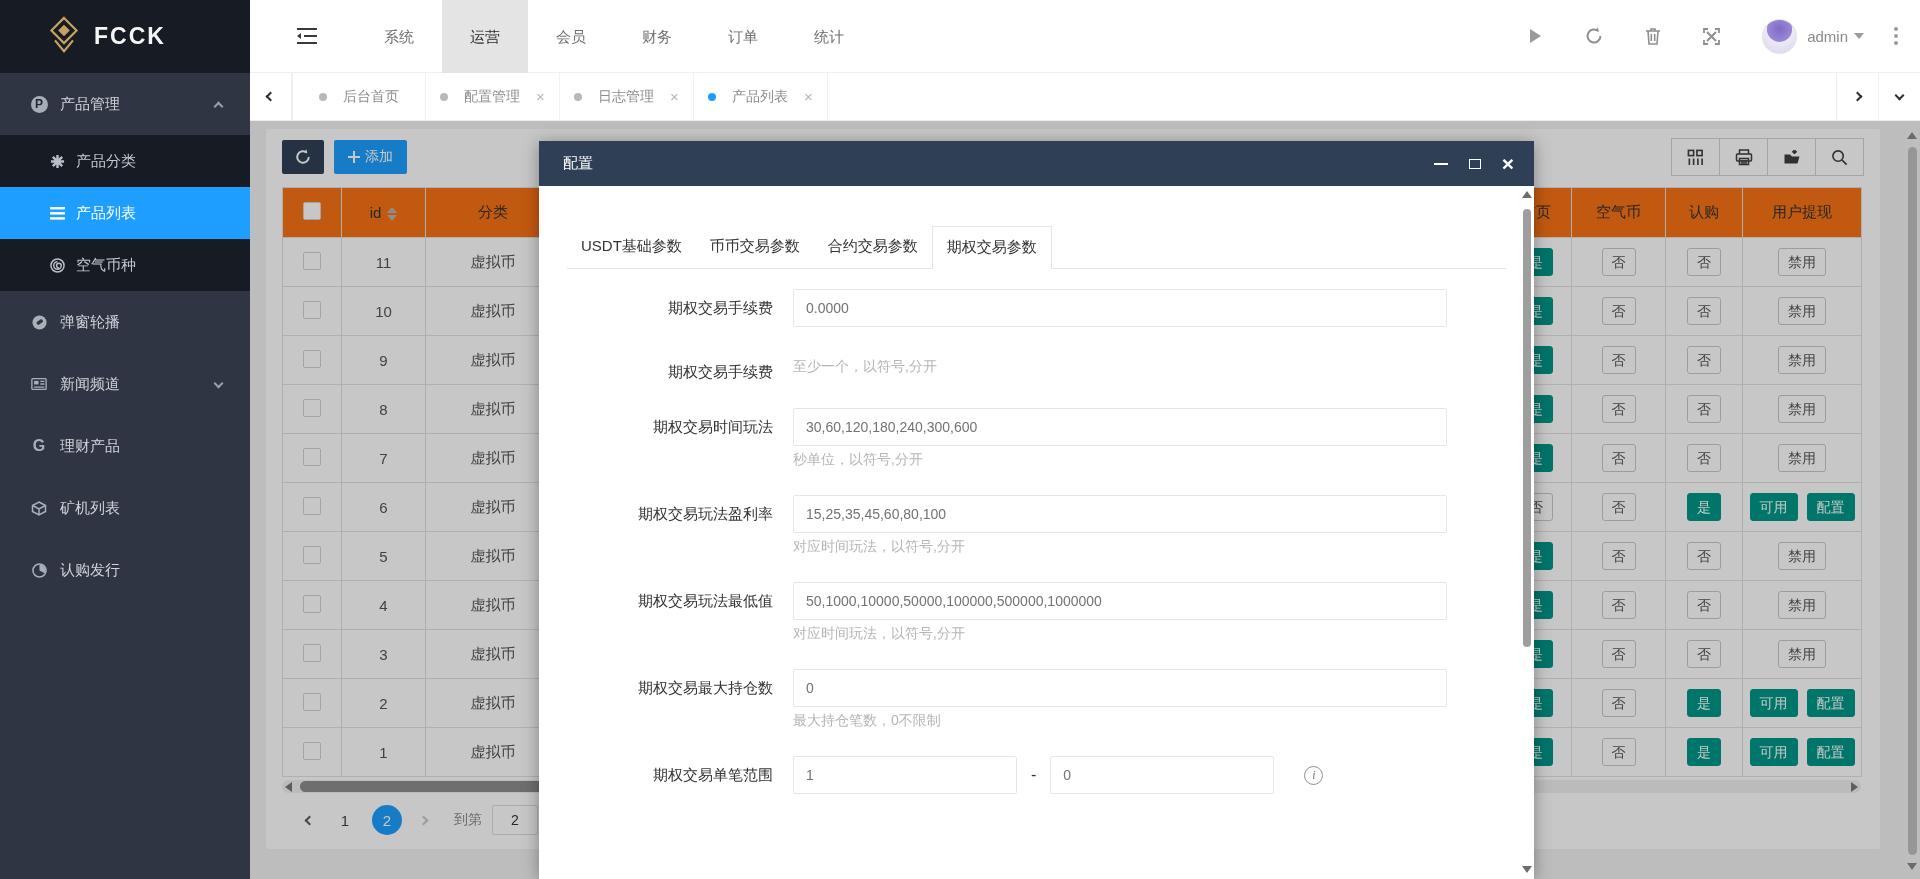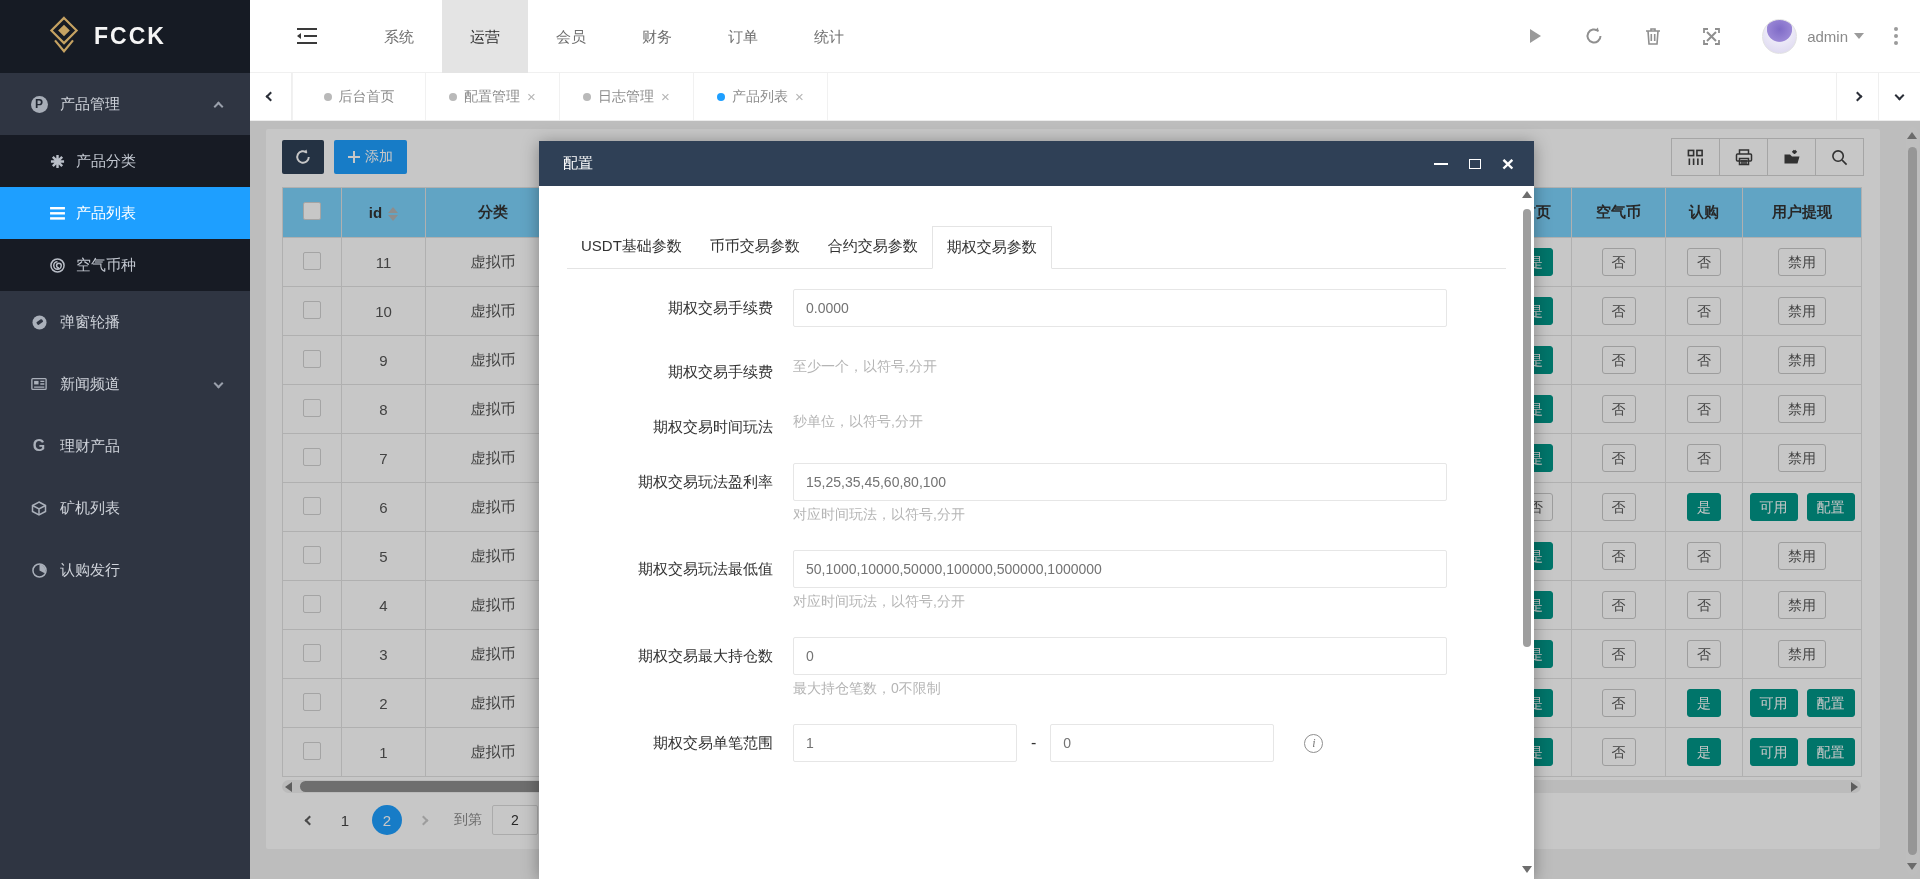--- a/index.html
+++ b/index.html
@@ -44,39 +44,39 @@
 .kebab { display:inline-flex; flex-direction:column; gap:3px; cursor:pointer; padding:4px; }
 .kebab i { width:4px; height:4px; border-radius:50%; background:#9b9b9b; }
 
 
 .tabbar { height:48px; background:#fff; border-bottom:1px solid #ececec; display:flex; align-items:stretch; }
 .tb-arrow { width:42px; display:flex; align-items:center; justify-content:center; cursor:pointer; }
 .tb-arrow .chev { border-color:#2b2f38; }
 .tb-arrow.bl { border-left:1px solid #efefef; }
 .tb-arrow.br { border-right:1px solid #efefef; }
 .tb-tabs { display:flex; }
-.tb-tab { width:134px; display:flex; align-items:center; justify-content:center; gap:7px; font-size:14px; color:#8d8d8d; border-right:1px solid #f1f1f1; cursor:pointer; }
+.tb-tab { width:134px; display:flex; align-items:center; justify-content:center; gap:16px; font-size:14px; color:#8d8d8d; border-right:1px solid #f1f1f1; cursor:pointer; }
 .tb-tab:first-child { border-left:1px solid #f1f1f1; }
 .tb-dot { width:8px; height:8px; border-radius:50%; background:#b9b9b9; }
 .tb-tab.active .tb-dot { background:#1E9FFF; }
 .tb-close { color:#b5b5b5; font-size:15px; cursor:pointer; }
 .tb-right { margin-left:auto; display:flex; }
 
 
 .content { position:relative; flex:1; background:#f2f2f2; overflow:hidden; }
 .card { position:absolute; left:16px; top:8px; width:1614px; height:720px; background:#fff; border-radius:2px; padding:8px 16px; }
 .toolbar { display:flex; align-items:center; height:40px; }
 .btn-refresh { width:42px; height:34px; background:#2F4056; border:none; border-radius:2px; color:#fff; cursor:pointer; display:inline-flex; align-items:center; justify-content:center; }
 .btn-add { height:34px; margin-left:10px; background:#1E9FFF; border:none; border-radius:2px; color:#fff; font-size:14px; padding:0 14px; cursor:pointer; display:inline-flex; align-items:center; gap:5px; }
 .tool-icons { margin-left:auto; display:flex; }
 .tibtn { width:49px; height:38px; background:#fff; border:1px solid #d4d4d4; margin-left:-1px; display:inline-flex; align-items:center; justify-content:center; color:#3f3f3f; cursor:pointer; }
 
 table.grid { border-collapse:collapse; table-layout:fixed; width:1579px; margin-top:10px; }
 table.grid th, table.grid td { border:1px solid #e2e2e2; text-align:center; font-size:15px; color:#555; overflow:hidden; white-space:nowrap; }
-table.grid th { height:50px; background:#7dd3fc; color:#333; font-weight:bold; }
+table.grid th { height:50px; background:#f97316; color:#333; font-weight:normal; }
 table.grid td { height:49px; background:#fff; }
 .sorter { display:inline-flex; flex-direction:column; gap:2px; margin-left:6px; vertical-align:middle; }
 .sorter i { width:0; height:0; border-left:5px solid transparent; border-right:5px solid transparent; }
 .sorter .s-up { border-bottom:6px solid #b5b5b5; }
 .sorter .s-dn { border-top:6px solid #b5b5b5; }
 .cbx { display:inline-block; width:18px; height:18px; background:#fff; border:1px solid #d2d2d2; border-radius:2px; cursor:pointer; }
 .badge { display:inline-block; padding:6px 9px; font-size:14px; border-radius:3px; line-height:1; }
 .badge.teal { background:#009688; border:1px solid #009688; color:#fff; cursor:pointer; }
 .badge.plain { background:#fff; border:1px solid #c9c9c9; color:#555; cursor:pointer; }
 .badge + .badge { margin-left:9px; }
@@ -553,21 +553,21 @@
         <div class="frow">
           <label class="flabel">期权交易手续费</label>
           <div class="fcol"><input class="finput" value="0.0000" style=""></div>
         </div>
         <div class="frow">
           <label class="flabel">期权交易手续费</label>
           <div class="fcol"><div class="fhelp">至少一个，以符号,分开</div></div>
         </div>
         <div class="frow">
           <label class="flabel">期权交易时间玩法</label>
-          <div class="fcol"><div class="fhelp">秒单位，以符号,分开</div></div>
+          <div class="fcol"><input class="finput" value="30,60,120,180,240,300,600" style=""><div class="fhelp">秒单位，以符号,分开</div></div>
         </div>
         <div class="frow">
           <label class="flabel">期权交易玩法盈利率</label>
           <div class="fcol"><input class="finput" value="15,25,35,45,60,80,100" style=""><div class="fhelp">对应时间玩法，以符号,分开</div></div>
         </div>
         <div class="frow">
           <label class="flabel">期权交易玩法最低值</label>
           <div class="fcol"><input class="finput" value="50,1000,10000,50000,100000,500000,1000000" style=""><div class="fhelp">对应时间玩法，以符号,分开</div></div>
         </div>
         <div class="frow">

